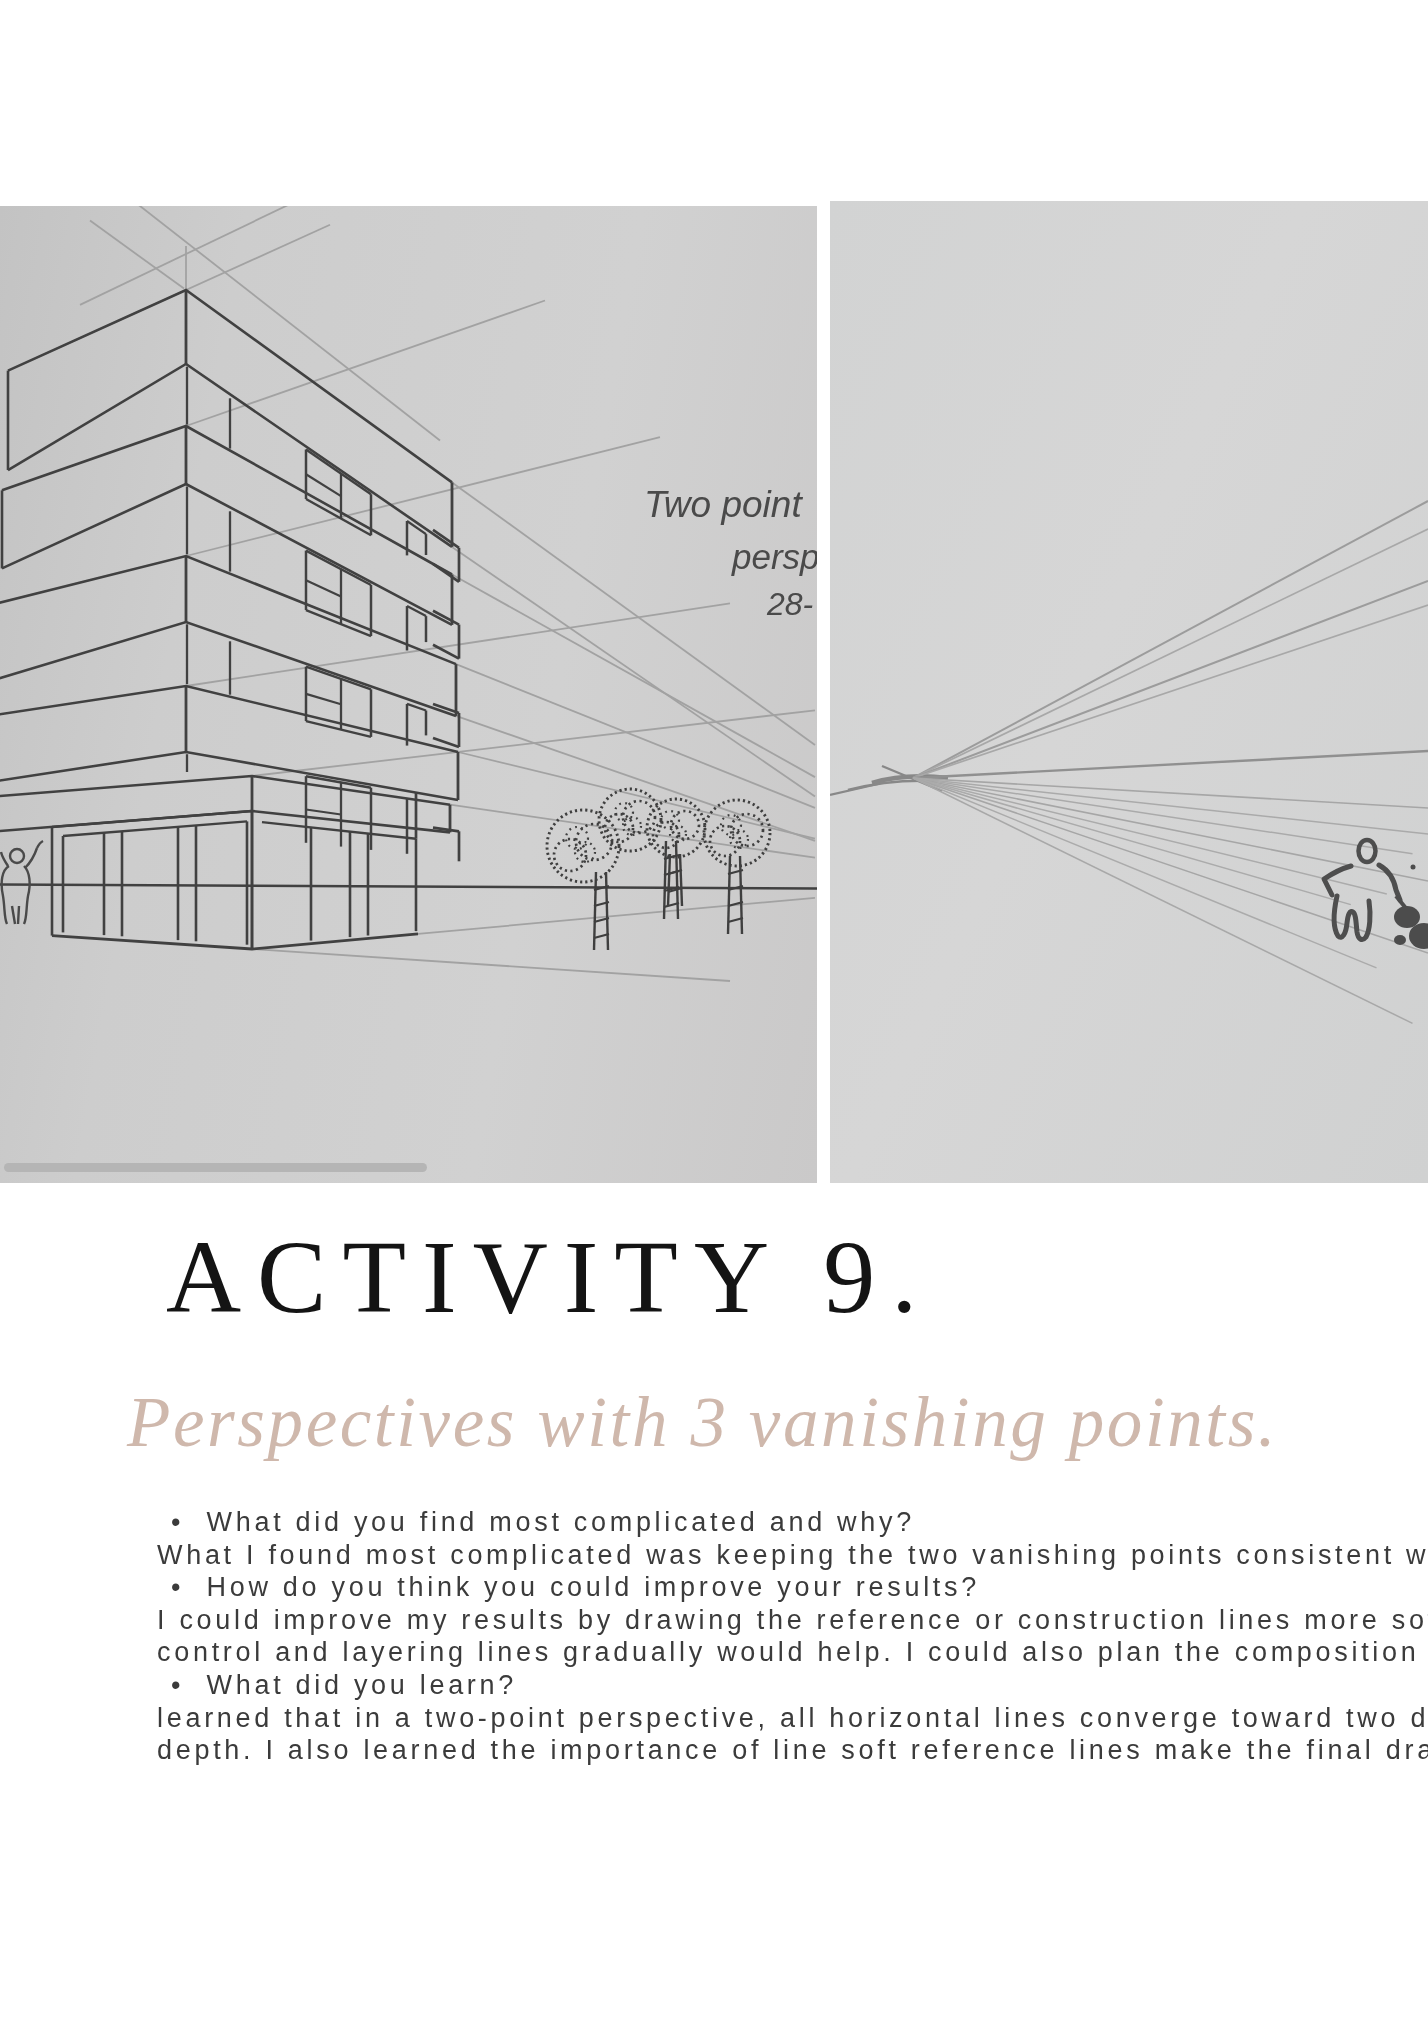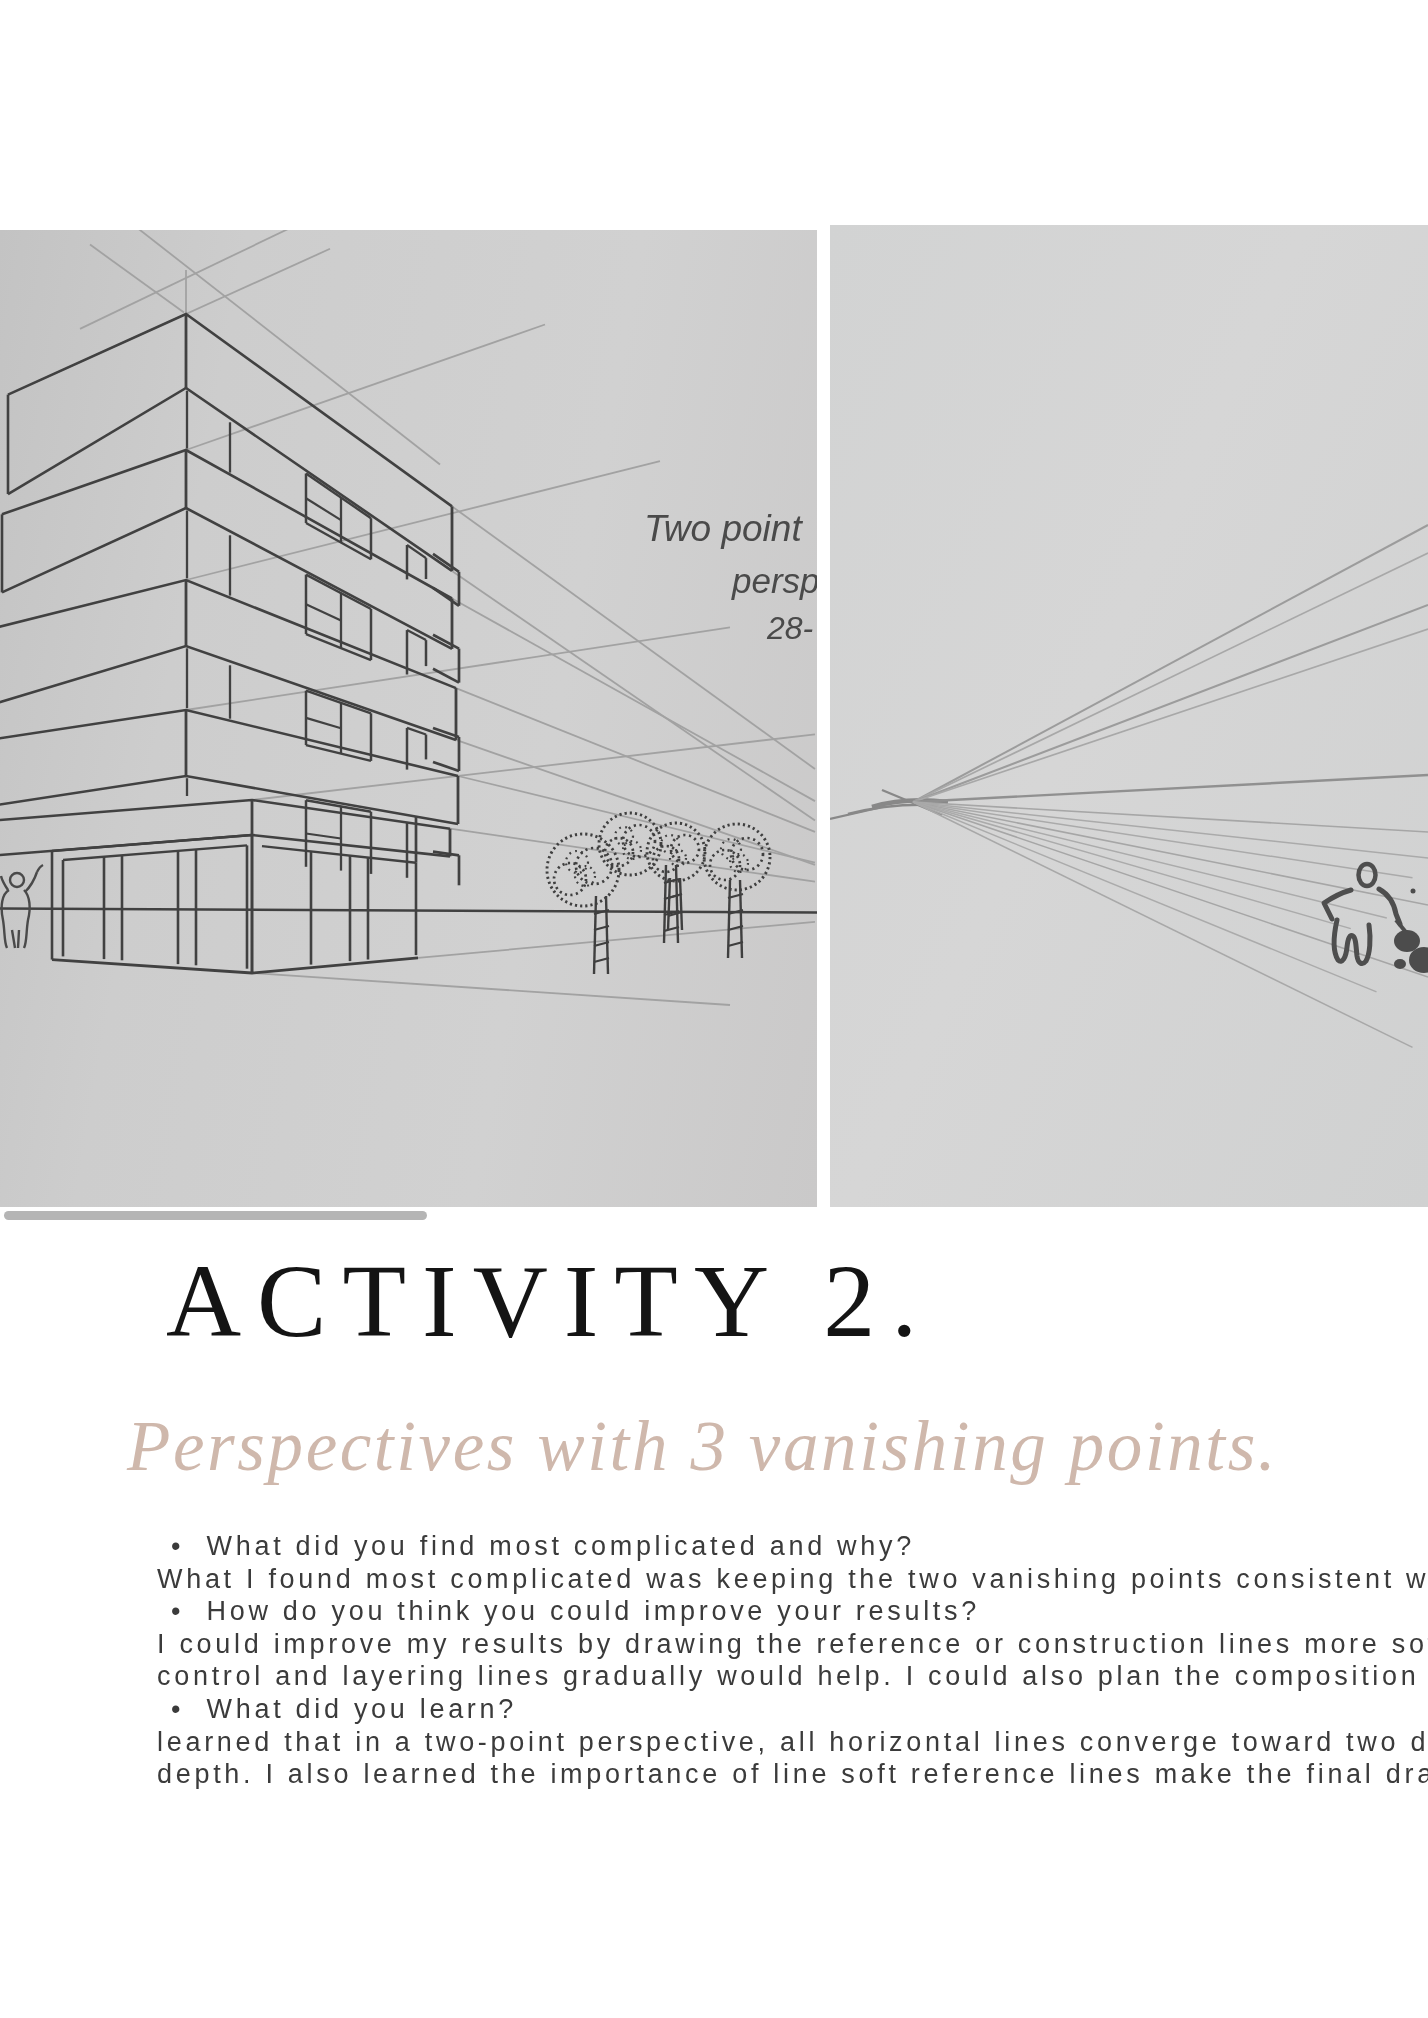--- a/index.html
+++ b/index.html
@@ -1,18 +1,18 @@
 <!DOCTYPE html>
 <html><head>
 <meta charset="utf-8">
 <style>
   html,body{margin:0;padding:0;}
   body{width:1428px;height:2018px;background:#ffffff;position:relative;overflow:hidden;
        font-family:"Liberation Sans",sans-serif;}
-  .abs{position:absolute;margin-top:24px;}
+  .abs{position:absolute;}
 </style>
 </head>
 <body>
 
 <div class="abs" style="left:0;top:206px;width:817px;height:977px;background:linear-gradient(100deg,#c3c3c3 0%,#cdcdcd 25%,#d1d1d1 65%,#cac9c9 100%);">
 <svg width="817" height="977" viewBox="0 0 817 977">
 
 <g>
 <line x1="30.0" y1="154.7" x2="330.0" y2="18.8" stroke="#a2a2a2" stroke-width="1.8"></line>
 <line x1="80.0" y1="98.9" x2="368.0" y2="-39.4" stroke="#a2a2a2" stroke-width="1.8"></line>
@@ -276,21 +276,21 @@
 <g fill="#4c4c4c" stroke="none">
         <path d="M 566 695 L 579 711" stroke="#4c4c4c" stroke-width="4"></path>
         <ellipse cx="577" cy="716" rx="13" ry="11"></ellipse>
         <ellipse cx="594" cy="735" rx="15" ry="13"></ellipse>
         <ellipse cx="570" cy="739" rx="6" ry="5"></ellipse>
         <circle cx="583" cy="666" r="2.5"></circle>
       </g>
 </svg>
 </div>
 
-<div class="abs" style="left:166px;top:1217px;font-family:'Liberation Serif',serif;font-size:104px;letter-spacing:16px;color:#141414;white-space:nowrap;">ACTIVITY 2.</div>
+<div class="abs" style="left:166px;top:1217px;font-family:'Liberation Serif',serif;font-size:104px;letter-spacing:16px;color:#141414;white-space:nowrap;">ACTIVITY 9.</div>
 
 <div class="abs" style="left:127px;top:1382px;font-family:'Liberation Serif',serif;font-style:italic;font-size:71px;letter-spacing:2.6px;color:#cfb8ac;white-space:nowrap;">Perspectives with 3 vanishing points.</div>
 
 <div class="abs" style="left:0;top:1506px;width:1800px;font-size:27px;line-height:32.6px;letter-spacing:3.7px;color:#3b3b3b;white-space:nowrap;">
 
 <div style="margin-left:171px;">•&nbsp;&nbsp;What did you find most complicated and why?</div>
 
 <div style="margin-left:157px;">What I found most complicated was keeping the two vanishing points consistent while drawing</div>
 
 <div style="margin-left:171px;">•&nbsp;&nbsp;How do you think you could improve your results?</div>

